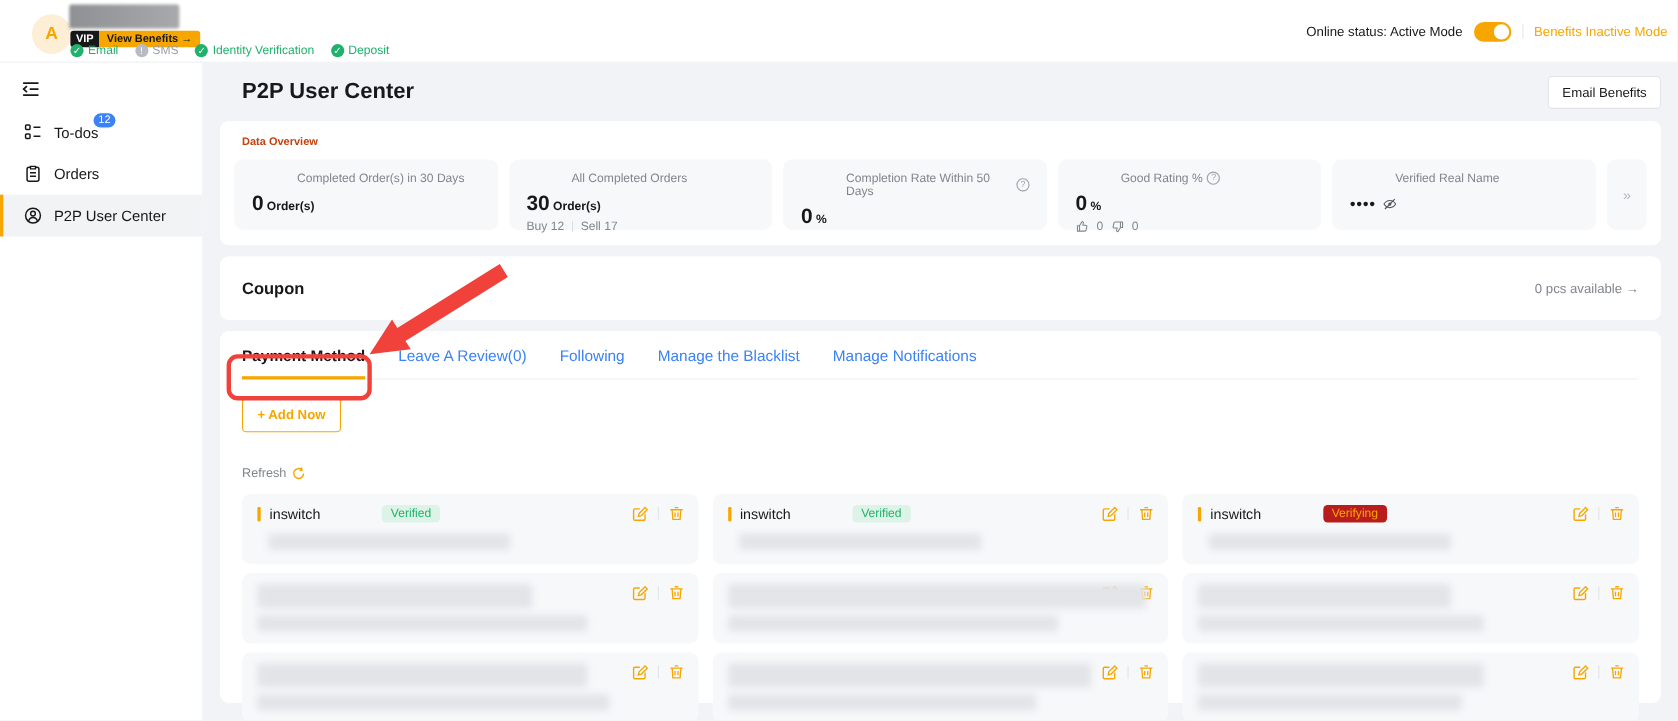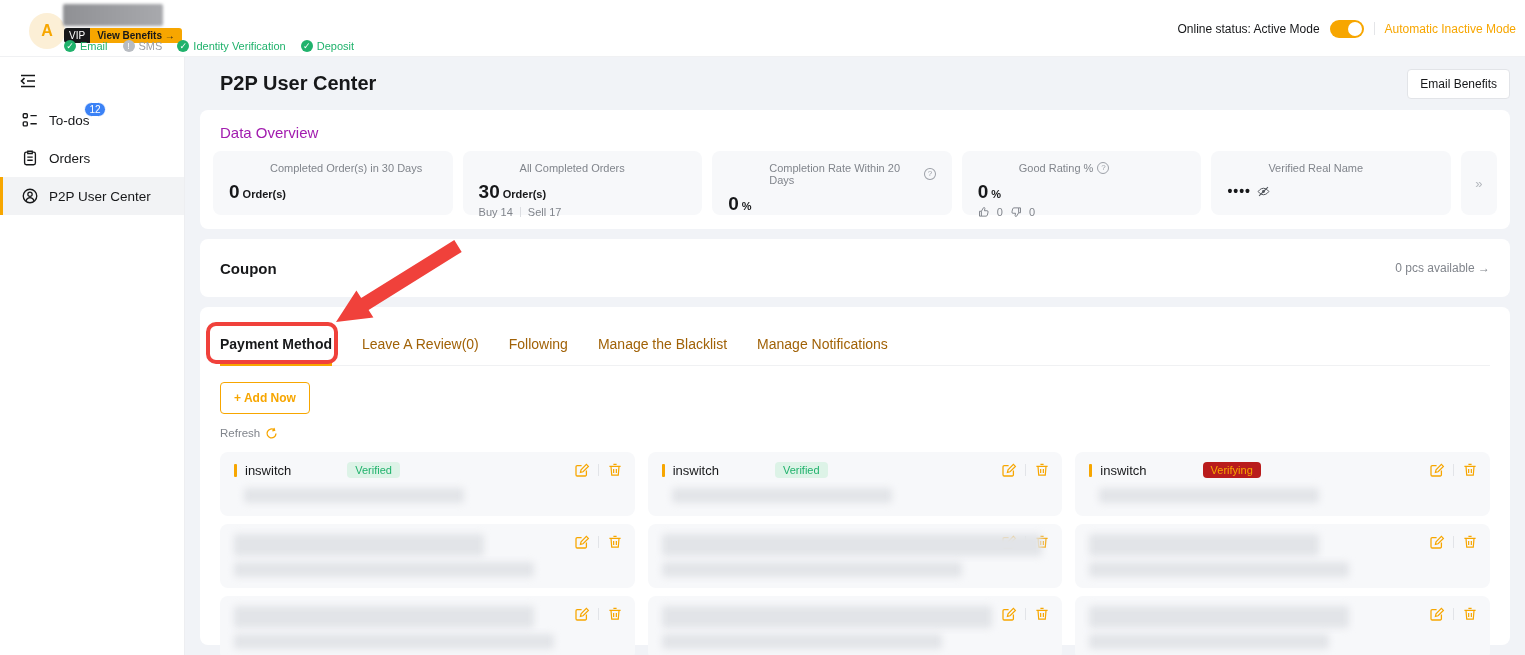--- a/index.html
+++ b/index.html
@@ -3,21 +3,21 @@
 <meta charset="utf-8">
 <style>
   * { box-sizing: border-box; margin: 0; padding: 0; }
   html,body { width:1525px; height:655px; font-family:"Liberation Sans", sans-serif; background:#f1f3f7; overflow:hidden; position:relative; }
 
   
   .topbar { position:absolute; left:0; top:0; width:1525px; height:57px; background:#fff; border-bottom:1px solid #f0f1f3; z-index:5; }
   .avatar { position:absolute; left:29px; top:13px; width:36px; height:36px; border-radius:50%; background:#fcefd6; color:#f7a600; font-weight:bold; font-size:16px; display:flex; align-items:center; justify-content:center; }
   .censor-name { position:absolute; left:63px; top:4px; width:100px; height:22px; background:linear-gradient(90deg,#8f9094,#a8a9ad); filter:blur(1.5px); border-radius:2px; }
   .vip-wrap { position:absolute; left:64px; top:28px; display:flex; align-items:stretch; height:15px; font-size:10px; cursor:pointer; }
-  .vip-tag { background:#17181a; color:#fff; font-weight:normal; padding:1px 5px; border-radius:3px 0 0 3px; display:flex; align-items:center; }
+  .vip-tag { background:#17181a; color:#fff; font-weight:bold; padding:1px 5px; border-radius:3px 0 0 3px; display:flex; align-items:center; }
   .vip-link { background:#f7a600; color:#17181a; padding:1px 7px; border-radius:0 3px 3px 0; display:flex; align-items:center; font-weight:bold; }
   .verify-row { position:absolute; left:64px; top:39px; display:flex; gap:15px; font-size:11px; align-items:center; height:14px; }
   .verify-item { display:flex; align-items:center; gap:4px; color:#20b26c; }
   .verify-item.undone { color:#9b9ea4; }
   .vdot { width:12px; height:12px; border-radius:50%; background:#20b26c; color:#fff; font-size:9px; line-height:12px; text-align:center; display:inline-block; }
   .verify-item.undone .vdot { background:#b8bcc2; }
   .topbar-right { position:absolute; right:9px; top:0; height:57px; display:flex; align-items:center; gap:10px; }
   .online-label { font-size:12px; color:#17181a; }
   .toggle { width:34px; height:18px; border-radius:9px; background:#f7a600; position:relative; cursor:pointer; }
   .toggle .knob { position:absolute; right:2px; top:2px; width:14px; height:14px; background:#fff; border-radius:50%; }
@@ -34,46 +34,46 @@
   .count-badge { position:absolute; top:-11px; right:-16px; min-width:18px; height:15px; background:#3b82f6; color:#fff; font-size:10px; border-radius:8px; padding:0 4px; display:flex; align-items:center; justify-content:center; border:1.5px solid #fff; }
 
   
   .content { position:absolute; left:185px; top:57px; right:0; bottom:0; background:#f1f3f7; padding:0 15px; overflow:hidden; }
   .title-row { height:53px; display:flex; align-items:center; justify-content:space-between; padding-left:20px; }
   .page-title { font-size:20px; font-weight:bold; color:#17181a; }
   .btn-plain { background:#fff; border:1px solid #e2e4e8; border-radius:4px; font-size:12px; color:#17181a; padding:7px 12px; cursor:pointer; }
 
   .panel { background:#fff; border-radius:8px; }
   .panel-overview { padding:14px 13px 14px; }
-  .panel-title { font-size:15px; font-weight:normal; color:#a21caf; margin:0 0 10px 7px; }
+  .panel-title { font-size:10px; font-weight:bold; color:#c2410c; margin:0 0 10px 7px; }
   .ov-cards { display:flex; gap:10px; }
   .ov-card { flex:1; background:#f7f8fa; border-radius:8px; padding:11px 16px; height:64px; }
   .ov-label { font-size:11px; color:#81858c; display:flex; align-items:center; gap:4px;margin-left:41px; }
   .ov-valrow { margin-top:7px; display:flex; align-items:baseline; gap:3px; }
   .ov-value { font-size:19px; font-weight:bold; color:#17181a; }
   .ov-unit { font-size:11px; font-weight:bold; color:#17181a; }
   .ov-sub { margin-top:3px; font-size:11px; color:#81858c; display:flex; align-items:center; gap:7px; }
   .sub-div { width:1px; height:10px; background:#dcdee2; }
   .info-i { width:12px; height:12px; border:1px solid #9da1a8; border-radius:50%; color:#9da1a8; font-size:8px; line-height:10px; text-align:center; display:inline-block; }
   .ov-more { flex:0 0 36px; background:#f7f8fa; border-radius:8px; display:flex; align-items:center; justify-content:center; color:#b4b8be; font-size:13px; cursor:pointer; }
   .masked-row { margin-top:9px; display:flex; align-items:center; gap:6px; }
   .masked { font-size:14px; font-weight:bold; color:#17181a; letter-spacing:1px; }
 
   .panel-coupon { margin-top:10px; height:58px; display:flex; align-items:center; justify-content:space-between; padding:0 20px; }
   .coupon-title { font-size:15px; font-weight:bold; color:#17181a; }
   .coupon-right { font-size:12px; color:#81858c; cursor:pointer; }
 
-  .panel-tabs { margin-top:10px; height:338px; padding:29px 20px 0; position:relative; }
+  .panel-tabs { margin-top:10px; height:338px; padding:14px 20px 0; position:relative; }
   .tabs-row { display:flex; gap:30px; border-bottom:1px solid #f0f1f3; }
-  .tab { font-size:14px; color:#a16207; padding-bottom:11px; cursor:pointer; }
+  .tab { font-size:14px; color:#3b82f6; padding-bottom:11px; cursor:pointer; }
   .tab.active { color:#17181a; font-weight:bold; border-bottom:3px solid #f7a600; margin-bottom:-1px; }
   .desc-row { margin-top:16px; display:flex; align-items:center; justify-content:space-between; }
   .desc-text { font-size:11.5px; color:#9da1a8; }
   .btn-add { background:#fff; border:1px solid #f7a600; color:#f7a600; border-radius:4px; font-size:12px; font-weight:bold; padding:8px 13px; cursor:pointer; }
-  .refresh-row { margin-top:13px; display:flex; align-items:flex-start; gap:5px; font-size:11.5px; color:#81858c; cursor:pointer; }
+  .refresh-row { margin-top:31px; display:flex; align-items:center; gap:5px; font-size:11.5px; color:#81858c; cursor:pointer; }
 
   .pm-grid { margin-top:12px; display:grid; grid-template-columns:1fr 1fr 1fr; gap:8px 13px; }
   .pm-card { background:#f7f8fa; border-radius:8px; height:64px; padding:10px 14px; position:relative; }
   .pm-head { display:flex; align-items:center; gap:8px; }
   .pm-bar { width:3px; height:13px; background:#f7a600; border-radius:1px; }
   .pm-name { font-size:13px; color:#17181a; }
   .badge { font-size:11px; padding:2px 8px; border-radius:4px;margin-left:48px; }
   .badge.verified { background:#ddf3e7; color:#20b26c; }
   .badge.verifying { background:#b91c1c; color:#f7a600; }
   .pm-actions { position:absolute; right:12px; top:10px; display:flex; align-items:center; gap:8px; }
@@ -117,21 +117,21 @@
         <span class="vdot">✓</span>
         <span>Deposit</span>
       </span>
   </div>
   <div class="topbar-right">
     <span class="online-label">Online status: Active Mode</span>
     <span class="toggle">
         <span class="knob"></span>
       </span>
     <span class="tb-divider"></span>
-    <span class="auto-inactive">Automatic Inactive Mode</span>
+    <span class="auto-inactive">Benefits Inactive Mode</span>
   </div>
 </div>
 
 <div class="sidebar">
   <div class="collapse-btn">
     <svg viewBox="0 0 20 20" width="20" height="20">
         <path d="M3 4.5h14M9 10h8M3 15.5h14" stroke="#17181a" stroke-width="1.6" fill="none"></path>
         <path d="M6.5 7.2 3.5 10l3 2.8" stroke="#17181a" stroke-width="1.6" fill="none"></path>
       </svg>
   </div>
@@ -178,28 +178,28 @@
             <span class="ov-unit">Order(s)</span>
           </div>
       </div>
       <div class="ov-card">
         <div class="ov-label">All Completed Orders</div>
         <div class="ov-valrow">
             <span class="ov-value">30</span>
             <span class="ov-unit">Order(s)</span>
           </div>
         <div class="ov-sub">
-            <span>Buy 14</span>
+            <span>Buy 12</span>
             <span class="sub-div"></span>
             <span>Sell 17</span>
           </div>
       </div>
       <div class="ov-card">
         <div class="ov-label">
-            <span>Completion Rate Within 20 Days</span>
+            <span>Completion Rate Within 50 Days</span>
             <span class="info-i">?</span>
           </div>
         <div class="ov-valrow">
             <span class="ov-value">0</span>
             <span class="ov-unit">%</span>
           </div>
       </div>
       <div class="ov-card">
         <div class="ov-label">
             <span>Good Rating %</span>

